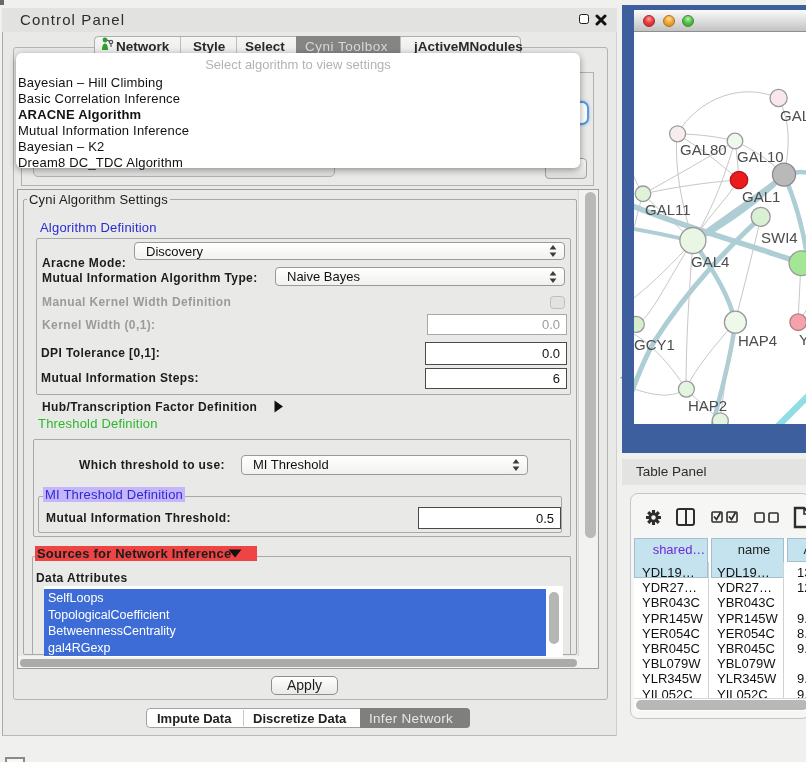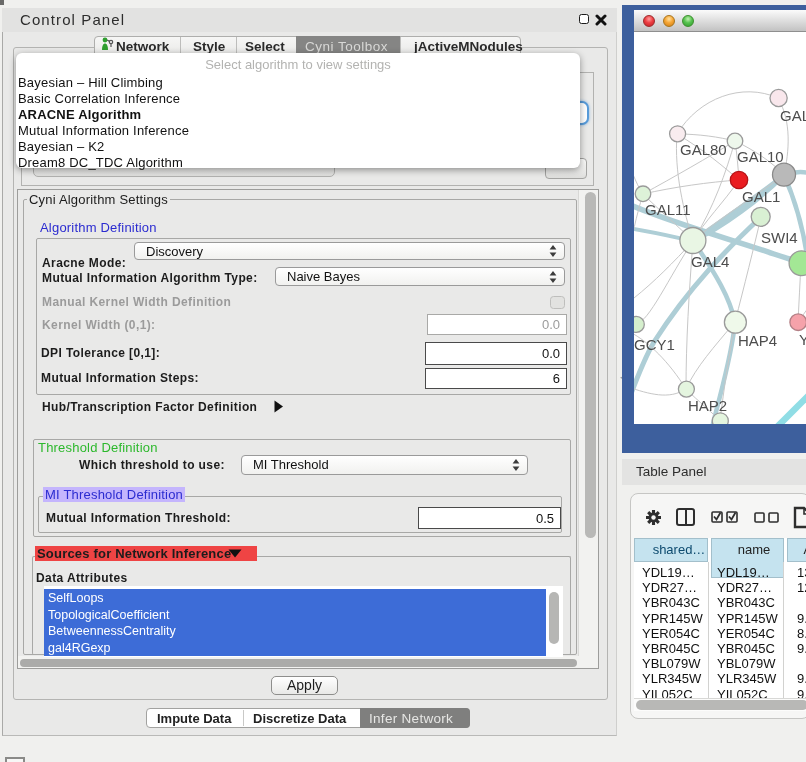--- a/index.html
+++ b/index.html
@@ -96,21 +96,21 @@
 <div class="field" style="left:425px; top:342px; width:142px; height:23px; line-height:22px;">0.0</div>
 <div class="lbl" style="left:41px; top:371px;">Mutual Information Steps:</div>
 <div class="field" style="left:425px; top:368px; width:142px; height:21px;">6</div>
 
 <div class="lbl" style="left:42px; top:400px; font-size:12px;">Hub/Transcription Factor Definition</div>
 <svg class="abs" style="left:273px; top:400px;" width="11" height="13" viewBox="0 0 11 13">
     <path d="M1.5 0.5 L10 6.5 L1.5 12.5 Z" fill="#111"></path>
   </svg>
 
 <div class="abs" style="left:33px; top:439px; width:538px; height:98px; border:1px solid #a8a8a6; border-radius:2px;"></div>
-<div class="abs" style="left:36px; top:440px; font-size:13px; letter-spacing:0.2px; color:#2cb82c; background:#e9e9e8; padding:0 2px;">Threshold Definition</div>
+<div class="abs" style="left:36px; top:416px; font-size:13px; letter-spacing:0.2px; color:#2cb82c; background:#e9e9e8; padding:0 2px;">Threshold Definition</div>
 
 <div class="lbl" style="left:79px; top:458px;">Which threshold to use:</div>
 <div class="combo" style="left:241px; top:455px; width:287px; height:20px; line-height:18px;">MI Threshold
   <span class="spin">
       <svg width="8" height="12" viewBox="0 0 8 12">
         <path d="M4 0 L7.4 4.4 L0.6 4.4 Z M4 12 L7.4 7.6 L0.6 7.6 Z" fill="#3c3c3c"></path>
       </svg>
     </span>
 </div>
 
@@ -267,21 +267,21 @@
     <rect x="1" y="1" width="9" height="9" rx="1"></rect>
     <rect x="15" y="1" width="9" height="9" rx="1"></rect>
   </g>
 </svg>
 <svg class="abs" style="left:793px; top:506px;" width="20" height="23" viewBox="0 0 20 23">
   <path d="M2 2 L11 2 L17 8 L17 21 L2 21 Z" fill="none" stroke="#2e2e2e" stroke-width="2.4"></path>
   <path d="M11 2 L11 8 L17 8" fill="none" stroke="#2e2e2e" stroke-width="1.6"></path>
 </svg>
 
 <div class="abs" style="left:634px; top:538px; width:172px; height:161px; background:#fff;"></div>
-<div class="abs" style="left:634px; top:538px; width:74px; height:24px; background:#c5e3ef; border:1px solid #a3bfcb; text-align:center; text-indent:16px; font-size:13px; color:#0c4a6e; line-height:22px;">shared…</div>
+<div class="abs" style="left:634px; top:538px; width:74px; height:40px; background:#c5e3ef; border:1px solid #a3bfcb; text-align:center; text-indent:16px; font-size:13px; color:#6d28d9; line-height:22px;">shared…</div>
 <div class="abs" style="left:710.5px; top:538px; width:73px; height:40px; background:#c5e3ef; border:1px solid #a3bfcb; text-align:center; text-indent:14px; font-size:13px; color:#222; line-height:22px;">name</div>
 <div class="abs" style="left:786.5px; top:538px; width:30px; height:24px; background:#c5e3ef; border:1px solid #a3bfcb; font-size:13px; color:#222; line-height:22px; padding-left:16px;">A</div>
 <div class="abs" style="left:708px; top:562px; width:1px; height:136px; background:#d2d2d0;"></div>
 <div class="abs" style="left:783px; top:562px; width:1px; height:136px; background:#d2d2d0;"></div>
 
 <div class="abs" style="left:642px; top:565px; font-size:13px; color:#111; line-height:15.2px; white-space:pre;">YDL19…
 YDR27…
 YBR043C
 YPR145W
 YER054C

